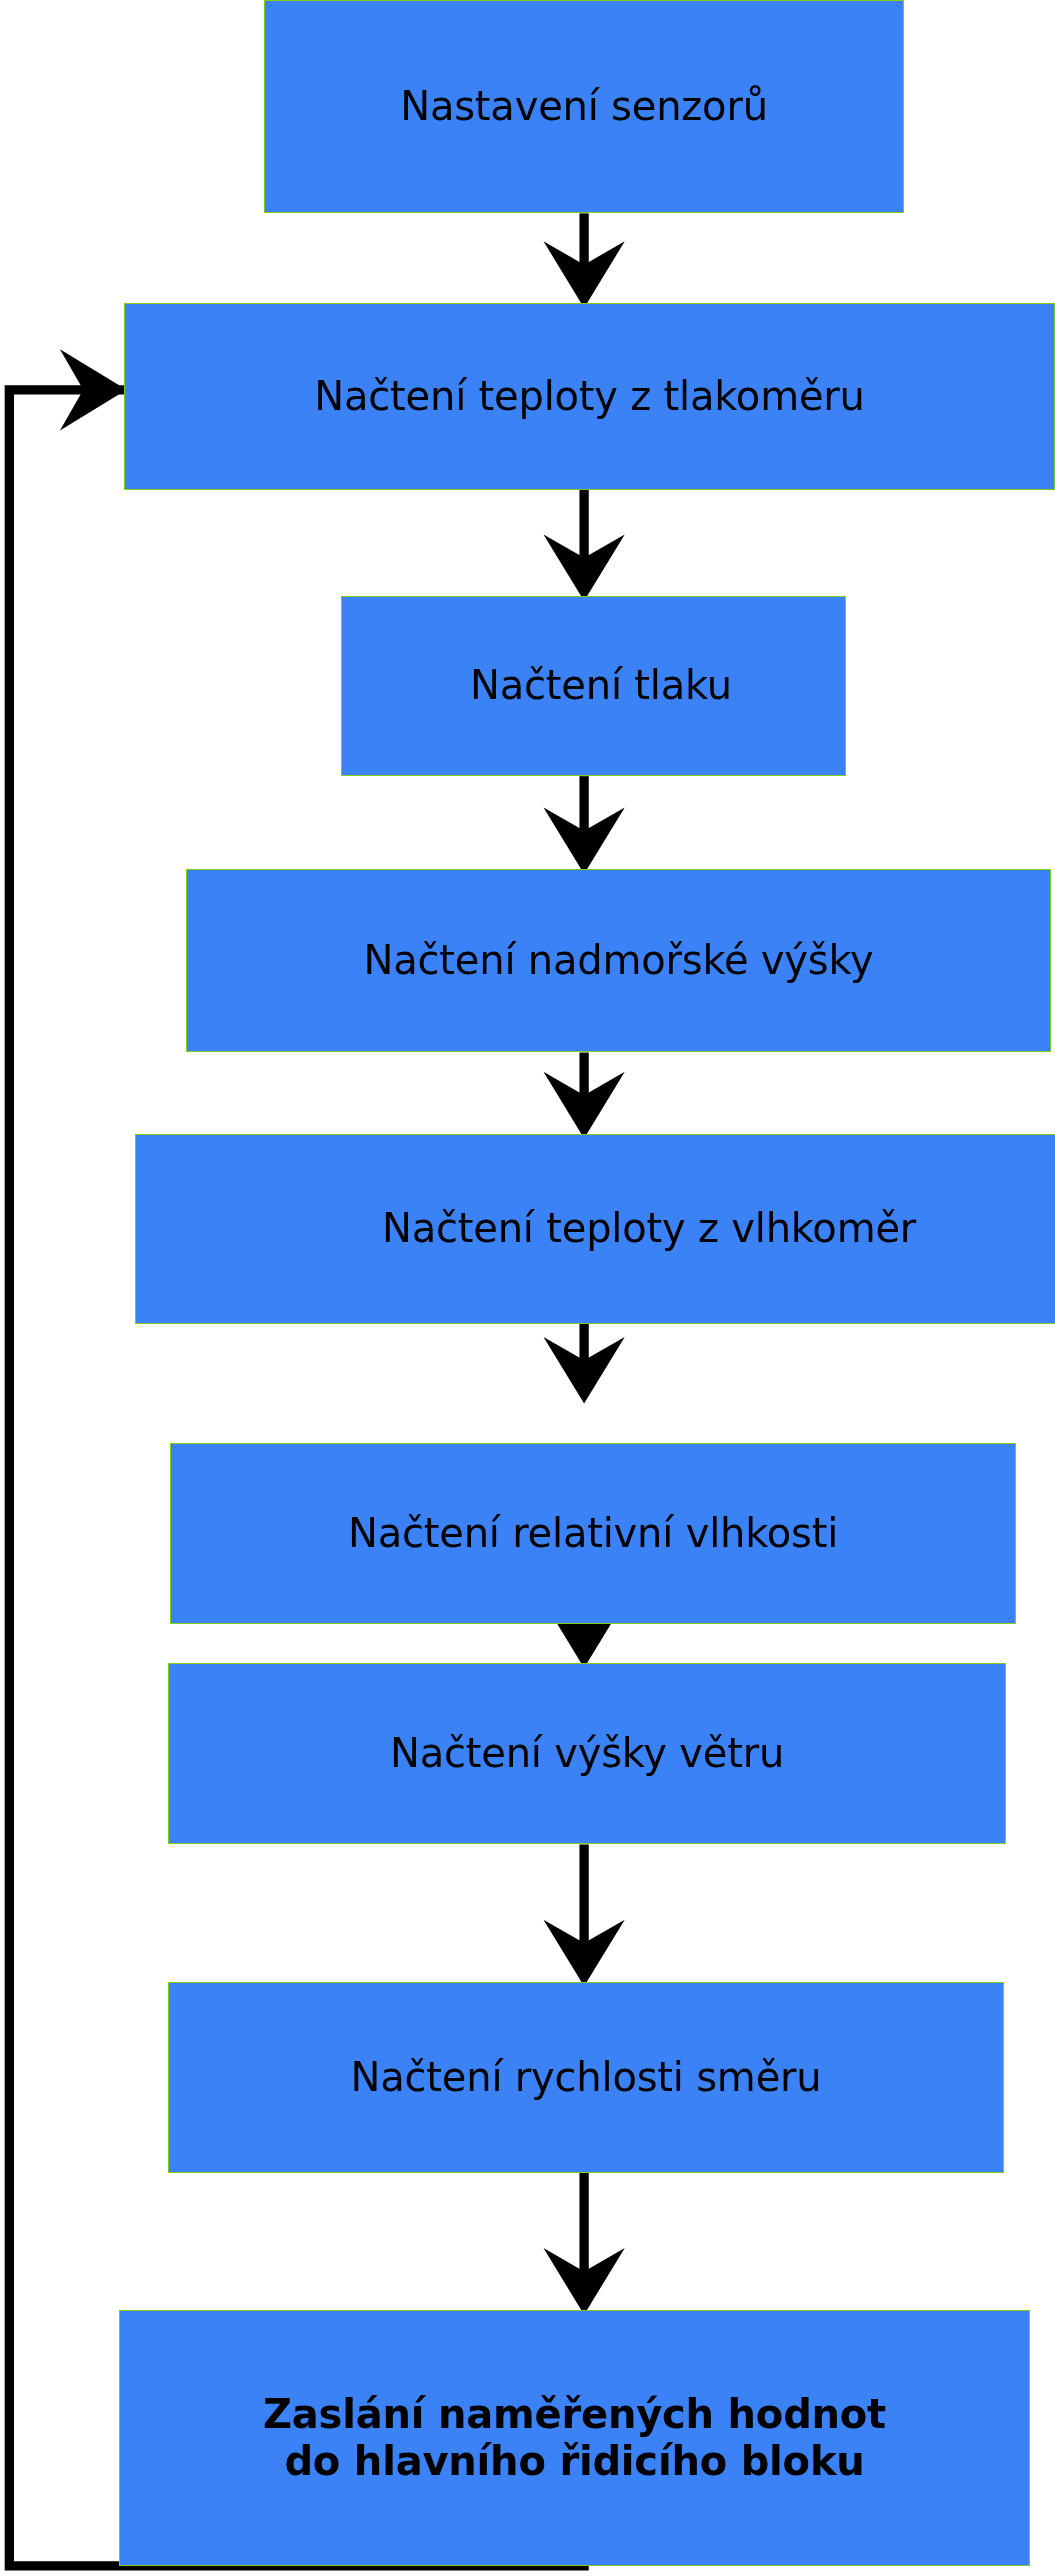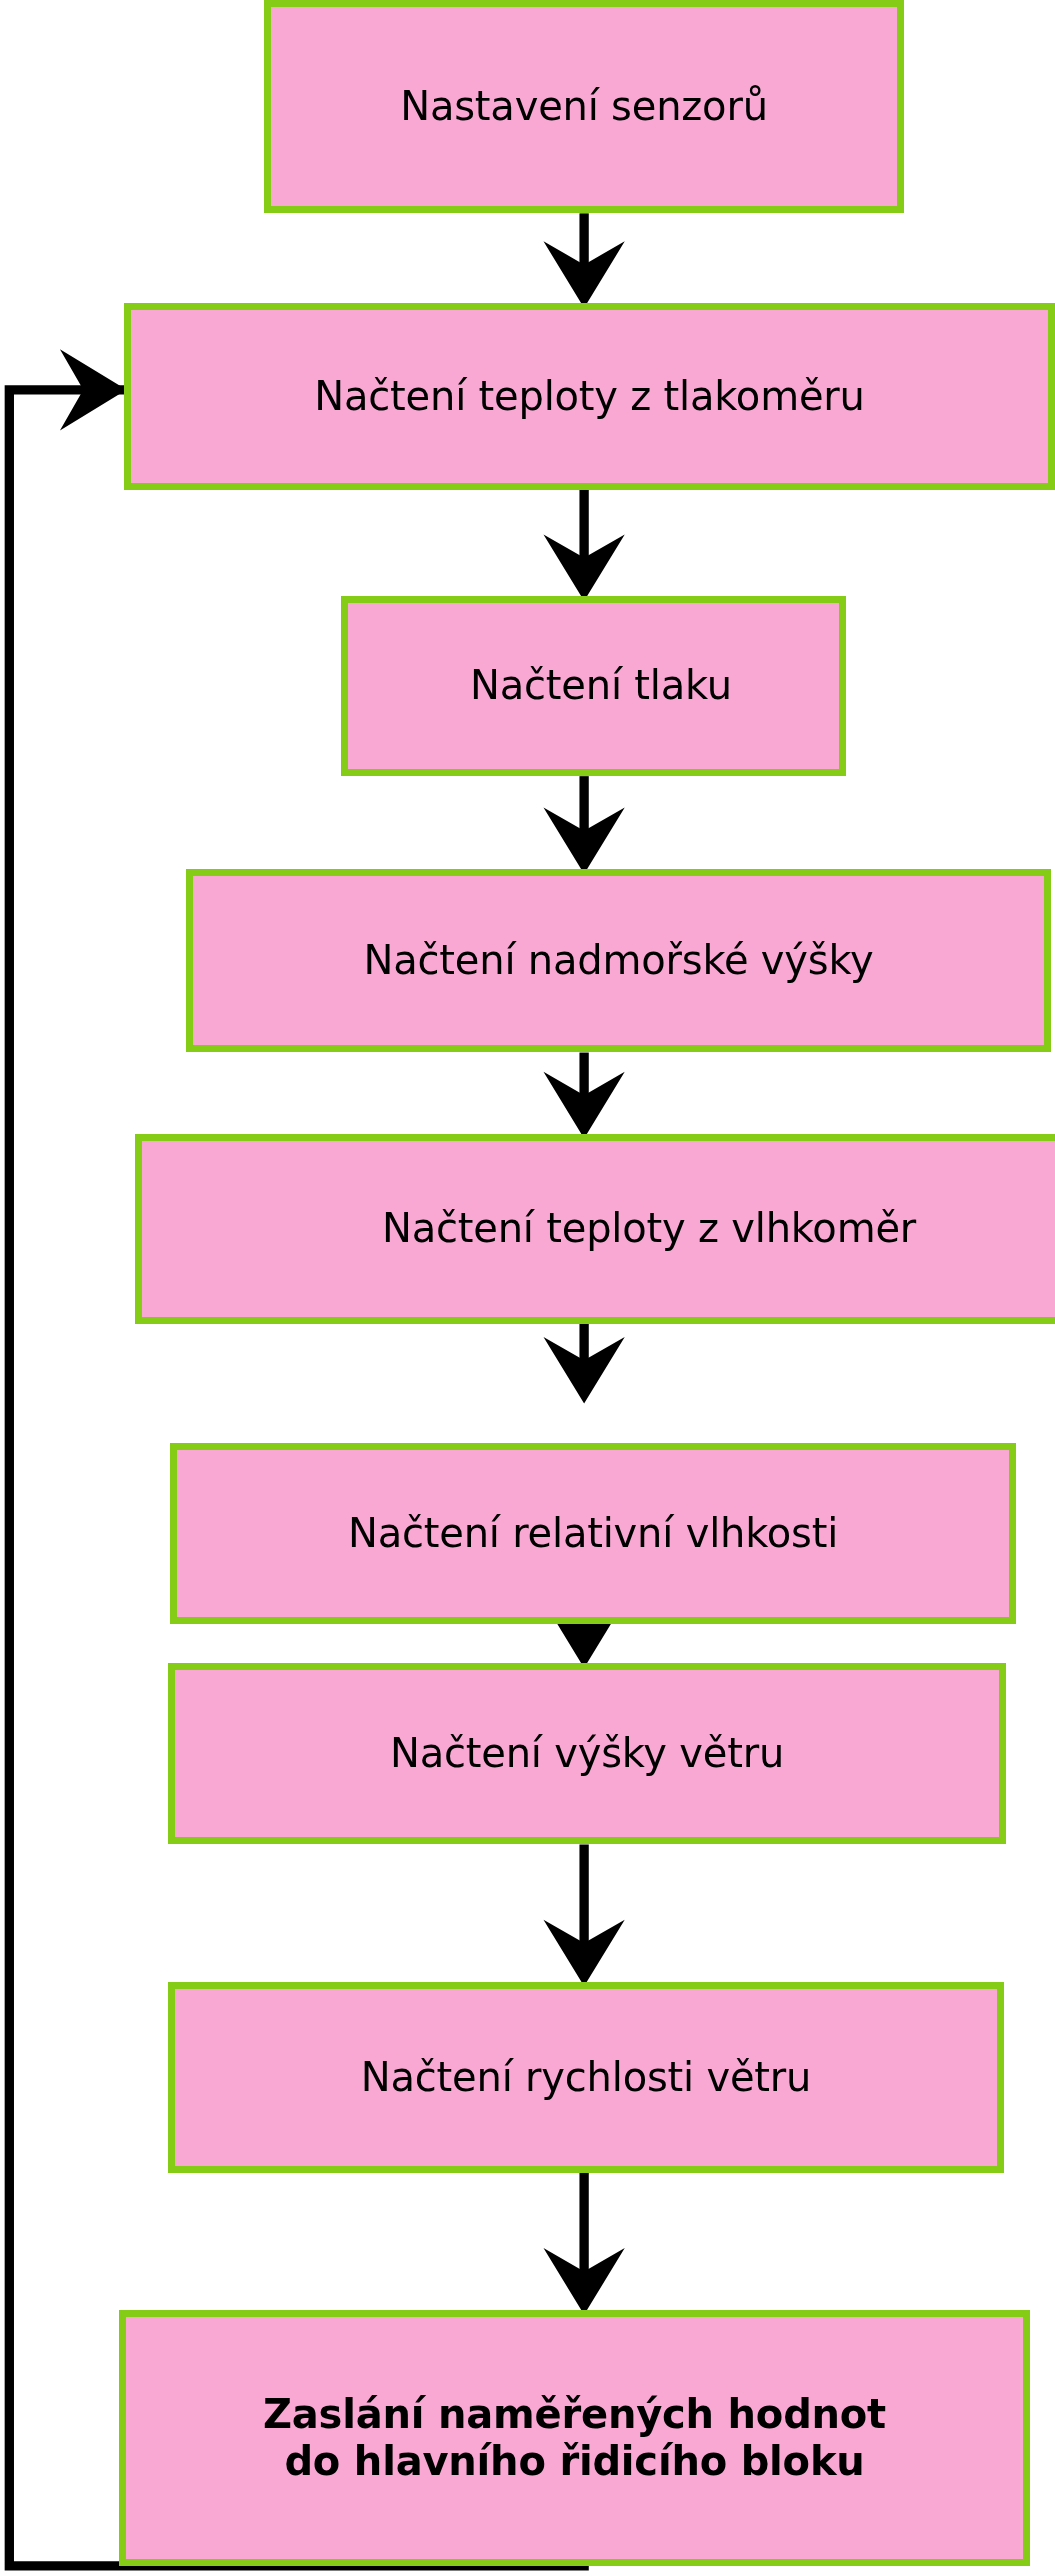--- a/index.html
+++ b/index.html
@@ -19,22 +19,22 @@
   #flow-svg {
     position: absolute;
     left: 0;
     top: 0;
     width: 1055px;
     height: 2576px;
   }
   .node-box {
     position: absolute;
     box-sizing: border-box;
-    border: 7px solid #84cc16;
-    background: #f9a8d4;
+    border: 1px solid #84cc16;
+    background: #3b82f6;
     display: flex;
     align-items: center;
     justify-content: center;
     text-align: center;
   }
   .node-label {
     font-family: "DejaVu Sans", "Liberation Sans", sans-serif;
     font-size: 40px;
     line-height: 1.18;
     color: #000000;
@@ -118,21 +118,21 @@
 
   <div class="node-box" style="left:170px; top:1399px; width:846px; height:181px;margin-top:44px;">
     <span class="node-label">Načtení relativní vlhkosti</span>
   </div>
 
   <div class="node-box" style="left:168px; top:1663px; width:838px; height:181px;">
     <span class="node-label">Načtení výšky větru</span>
   </div>
 
   <div class="node-box" style="left:168px; top:1982px; width:836px; height:191px;">
-    <span class="node-label">Načtení rychlosti větru</span>
+    <span class="node-label">Načtení rychlosti směru</span>
   </div>
 
   <div class="node-box" style="left:119px; top:2310px; width:911px; height:256px;font-weight:bold;">
     <span class="node-label">Zaslání naměřených hodnot
 do hlavního řidicího bloku</span>
   </div>
 
 </div>
 
 

